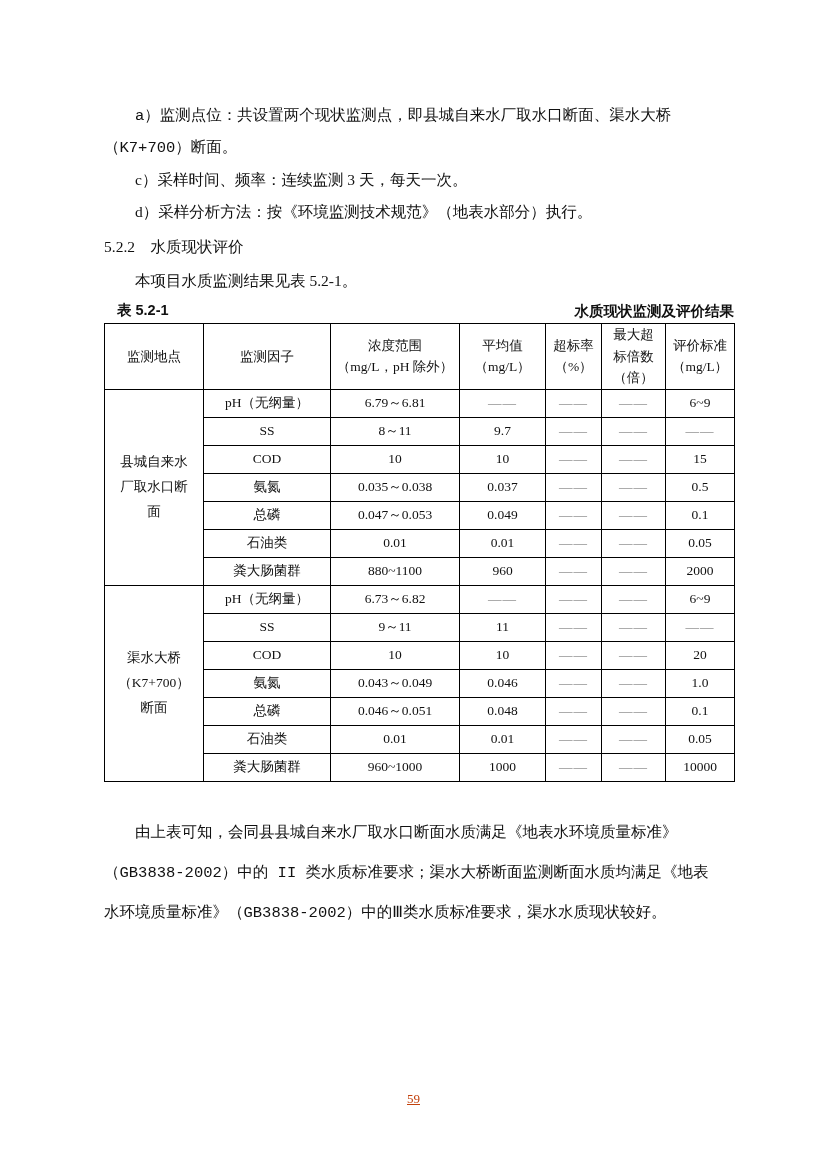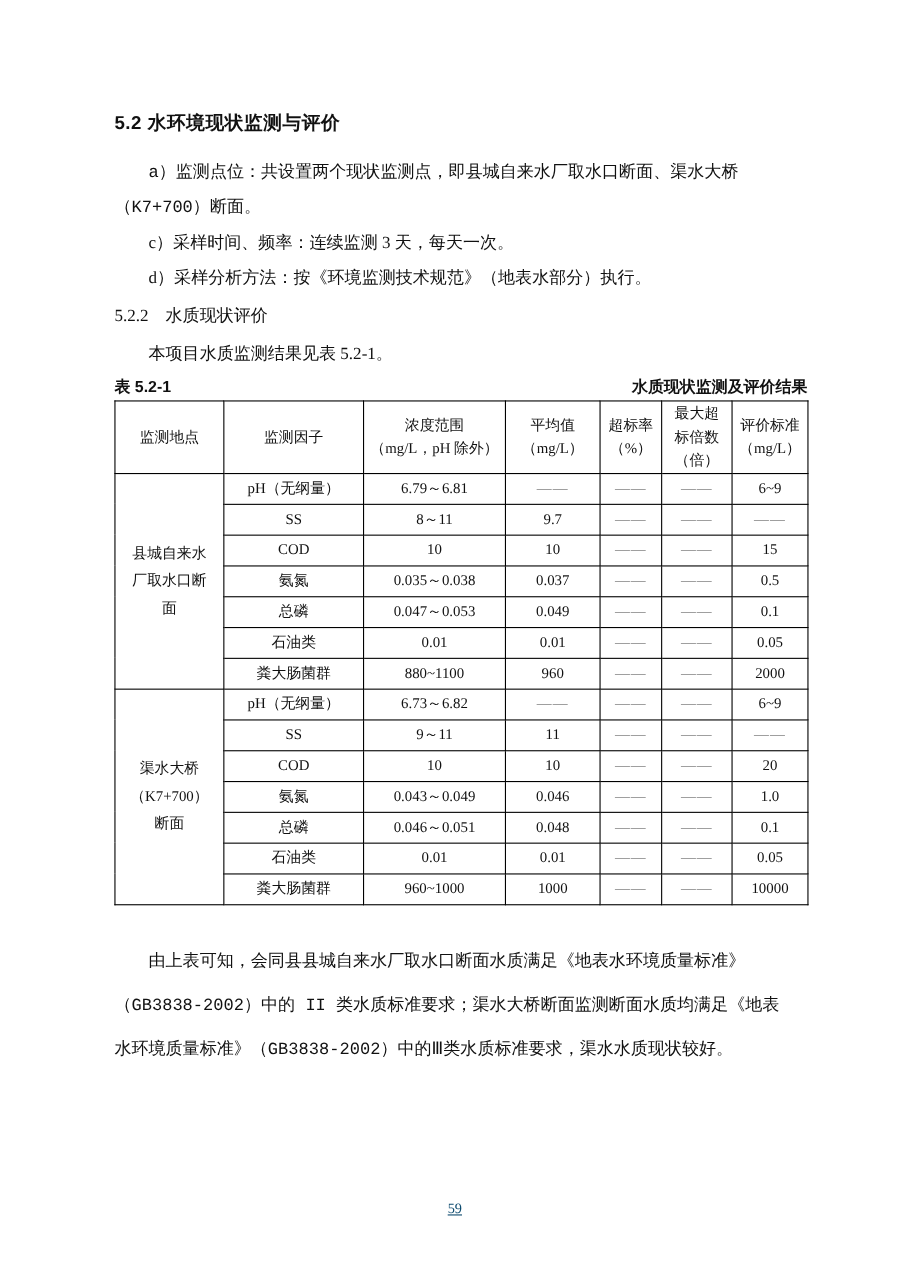--- a/index.html
+++ b/index.html
@@ -38,21 +38,21 @@
   .indent { text-indent: 2em; }
   .prewrap { white-space: pre-line; font-family: Liberation Mono, monospace; }
   .caption-row {
     position: relative;
     width: 630px;
     margin: 3px 0 1px 0;
     height: 22px;
   }
   .table-label {
     position: absolute;
-    left: 0;
+    left: 13px;
     top: 1px;
     font-size: 14.5px;
   }
   .table-caption {
     display: block;
     text-align: right;
     font-size: 14.5px;
     line-height: 22px;
   }
   table.wq {
@@ -83,30 +83,29 @@
     margin: 31px 0 0 0;
     text-align: justify;
   }
   .page-number {
     position: absolute;
     left: 0;
     right: 0;
     top: 1091px;
     text-align: center;
     font-size: 13px;
-    color: #0c4a6e;
+    color: #c2410c;
     text-decoration: underline;
   }
 </style>
 </head>
 <body>
 
 <div class="page">
 
-  <h1 class="hei h52">5.2 水环境现状监测与评价</h1>
 
 
   <p class="body-line indent prewrap">a）监测点位：共设置两个现状监测点，即县城自来水厂取水口断面、渠水大桥
 （K7+700）断面。</p>
   <p class="body-line indent">c）采样时间、频率：连续监测 3 天，每天一次。</p>
   <p class="body-line indent">d）采样分析方法：按《环境监测技术规范》（地表水部分）执行。</p>
 
   <h2 class="h-sub h522">5.2.2　水质现状评价</h2>
 
   <p class="body-line indent">本项目水质监测结果见表 5.2-1。</p>

